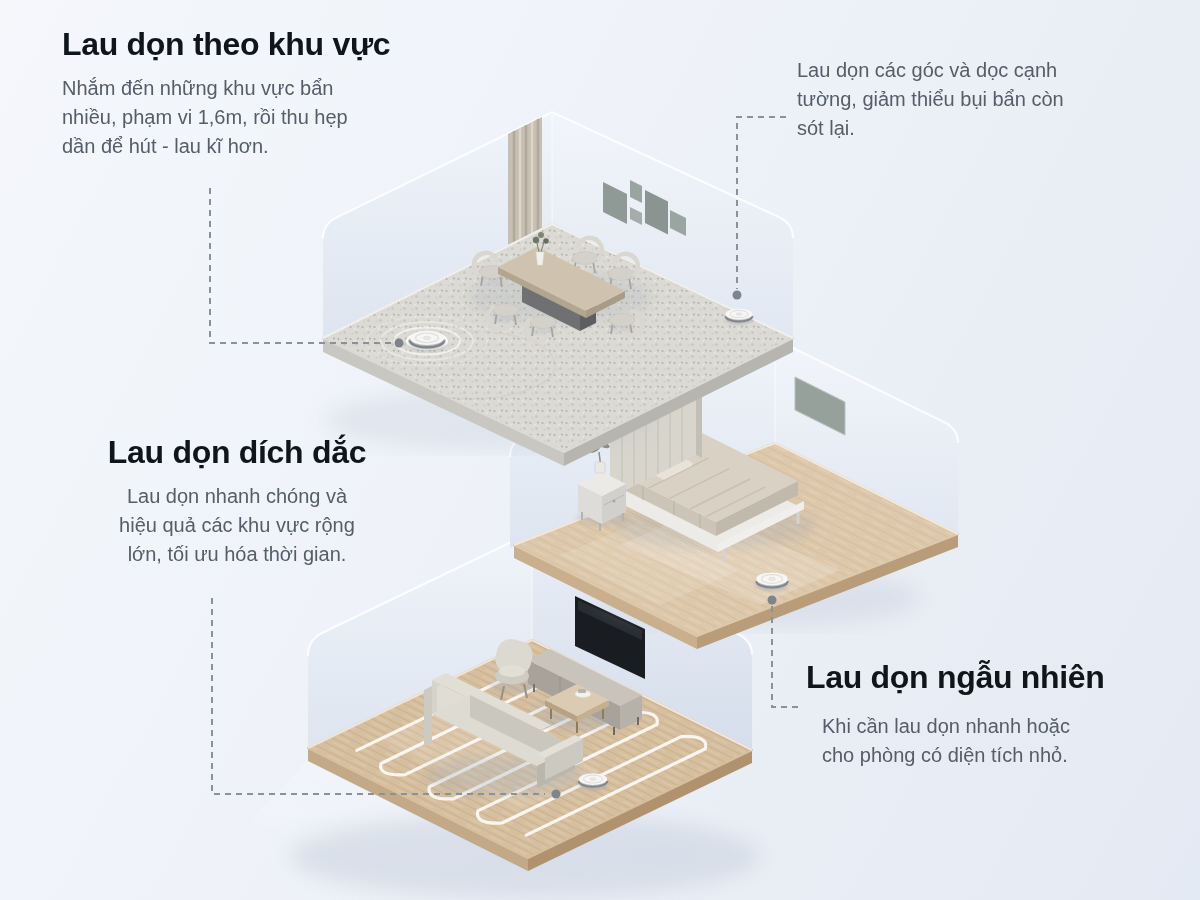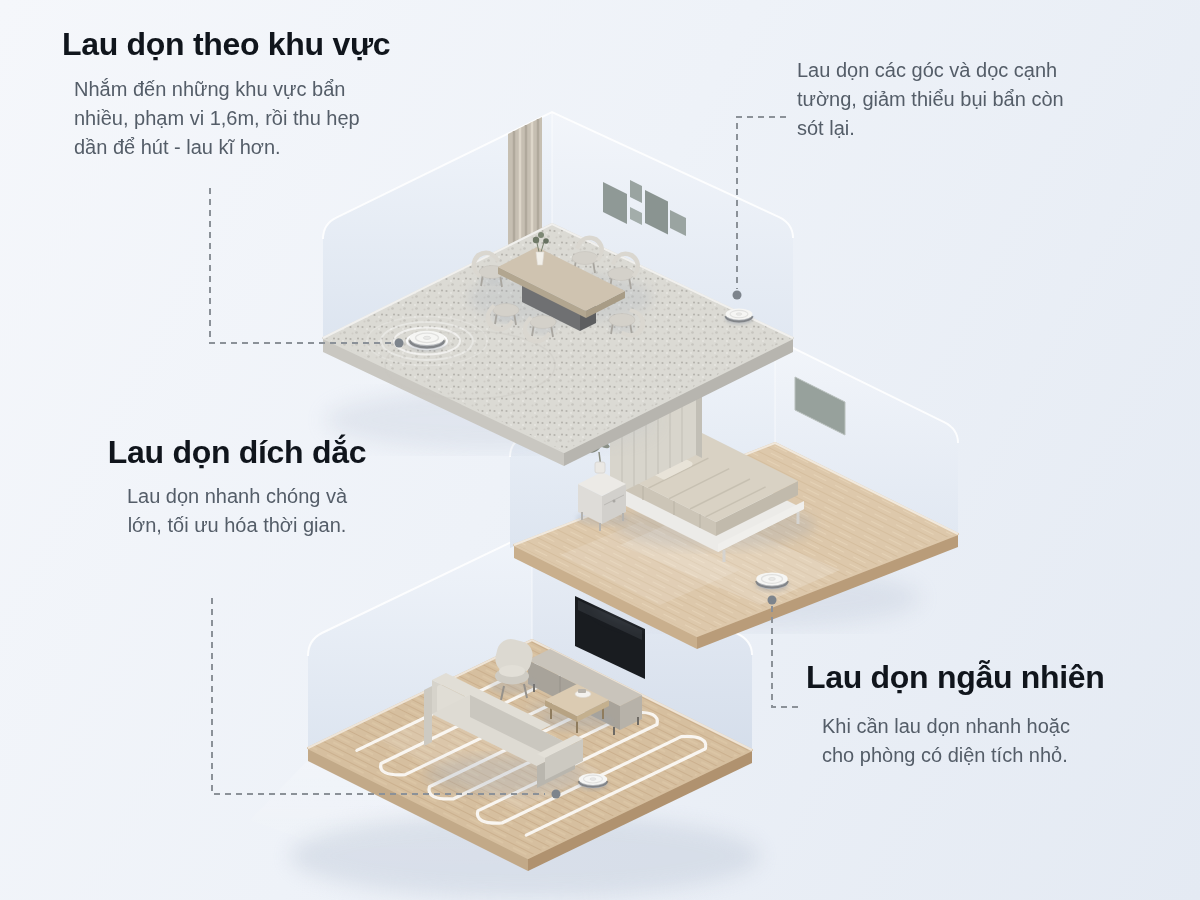--- a/index.html
+++ b/index.html
@@ -342,39 +342,40 @@
   <g fill="#7d848c">
     <circle cx="399" cy="343" r="4.5"></circle>
     <circle cx="737" cy="295" r="4.5"></circle>
     <circle cx="556" cy="794" r="4.5"></circle>
     <circle cx="772" cy="600" r="4.5"></circle>
   </g>
 </svg>
 
 <div class="callout callout-zone">
   <h2>Lau dọn theo khu vực</h2>
-  <p style="margin:12px">
+  <p style="margin:0">
     <span class="ln">Nhắm đến những khu vực bẩn</span>
     <span class="ln">nhiều, phạm vi 1,6m, rồi thu hẹp</span>
     <span class="ln">dần để hút - lau kĩ hơn.</span>
   </p>
 </div>
 
 <div class="callout callout-edge">
   <p style="margin:0">
     <span class="ln">Lau dọn các góc và dọc cạnh</span>
     <span class="ln">tường, giảm thiểu bụi bẩn còn</span>
     <span class="ln">sót lại.</span>
   </p>
 </div>
 
 <div class="callout callout-zigzag">
   <h2>Lau dọn dích dắc</h2>
   <p style="margin:8px">
     <span class="ln">Lau dọn nhanh chóng và</span>
+    <span class="ln">hiệu quả các khu vực rộng</span>
     <span class="ln">lớn, tối ưu hóa thời gian.</span>
   </p>
 </div>
 
 <div class="callout callout-random">
   <h2>Lau dọn ngẫu nhiên</h2>
   <p style="margin:16px">
     <span class="ln">Khi cần lau dọn nhanh hoặc</span>
     <span class="ln">cho phòng có diện tích nhỏ.</span>
   </p>

